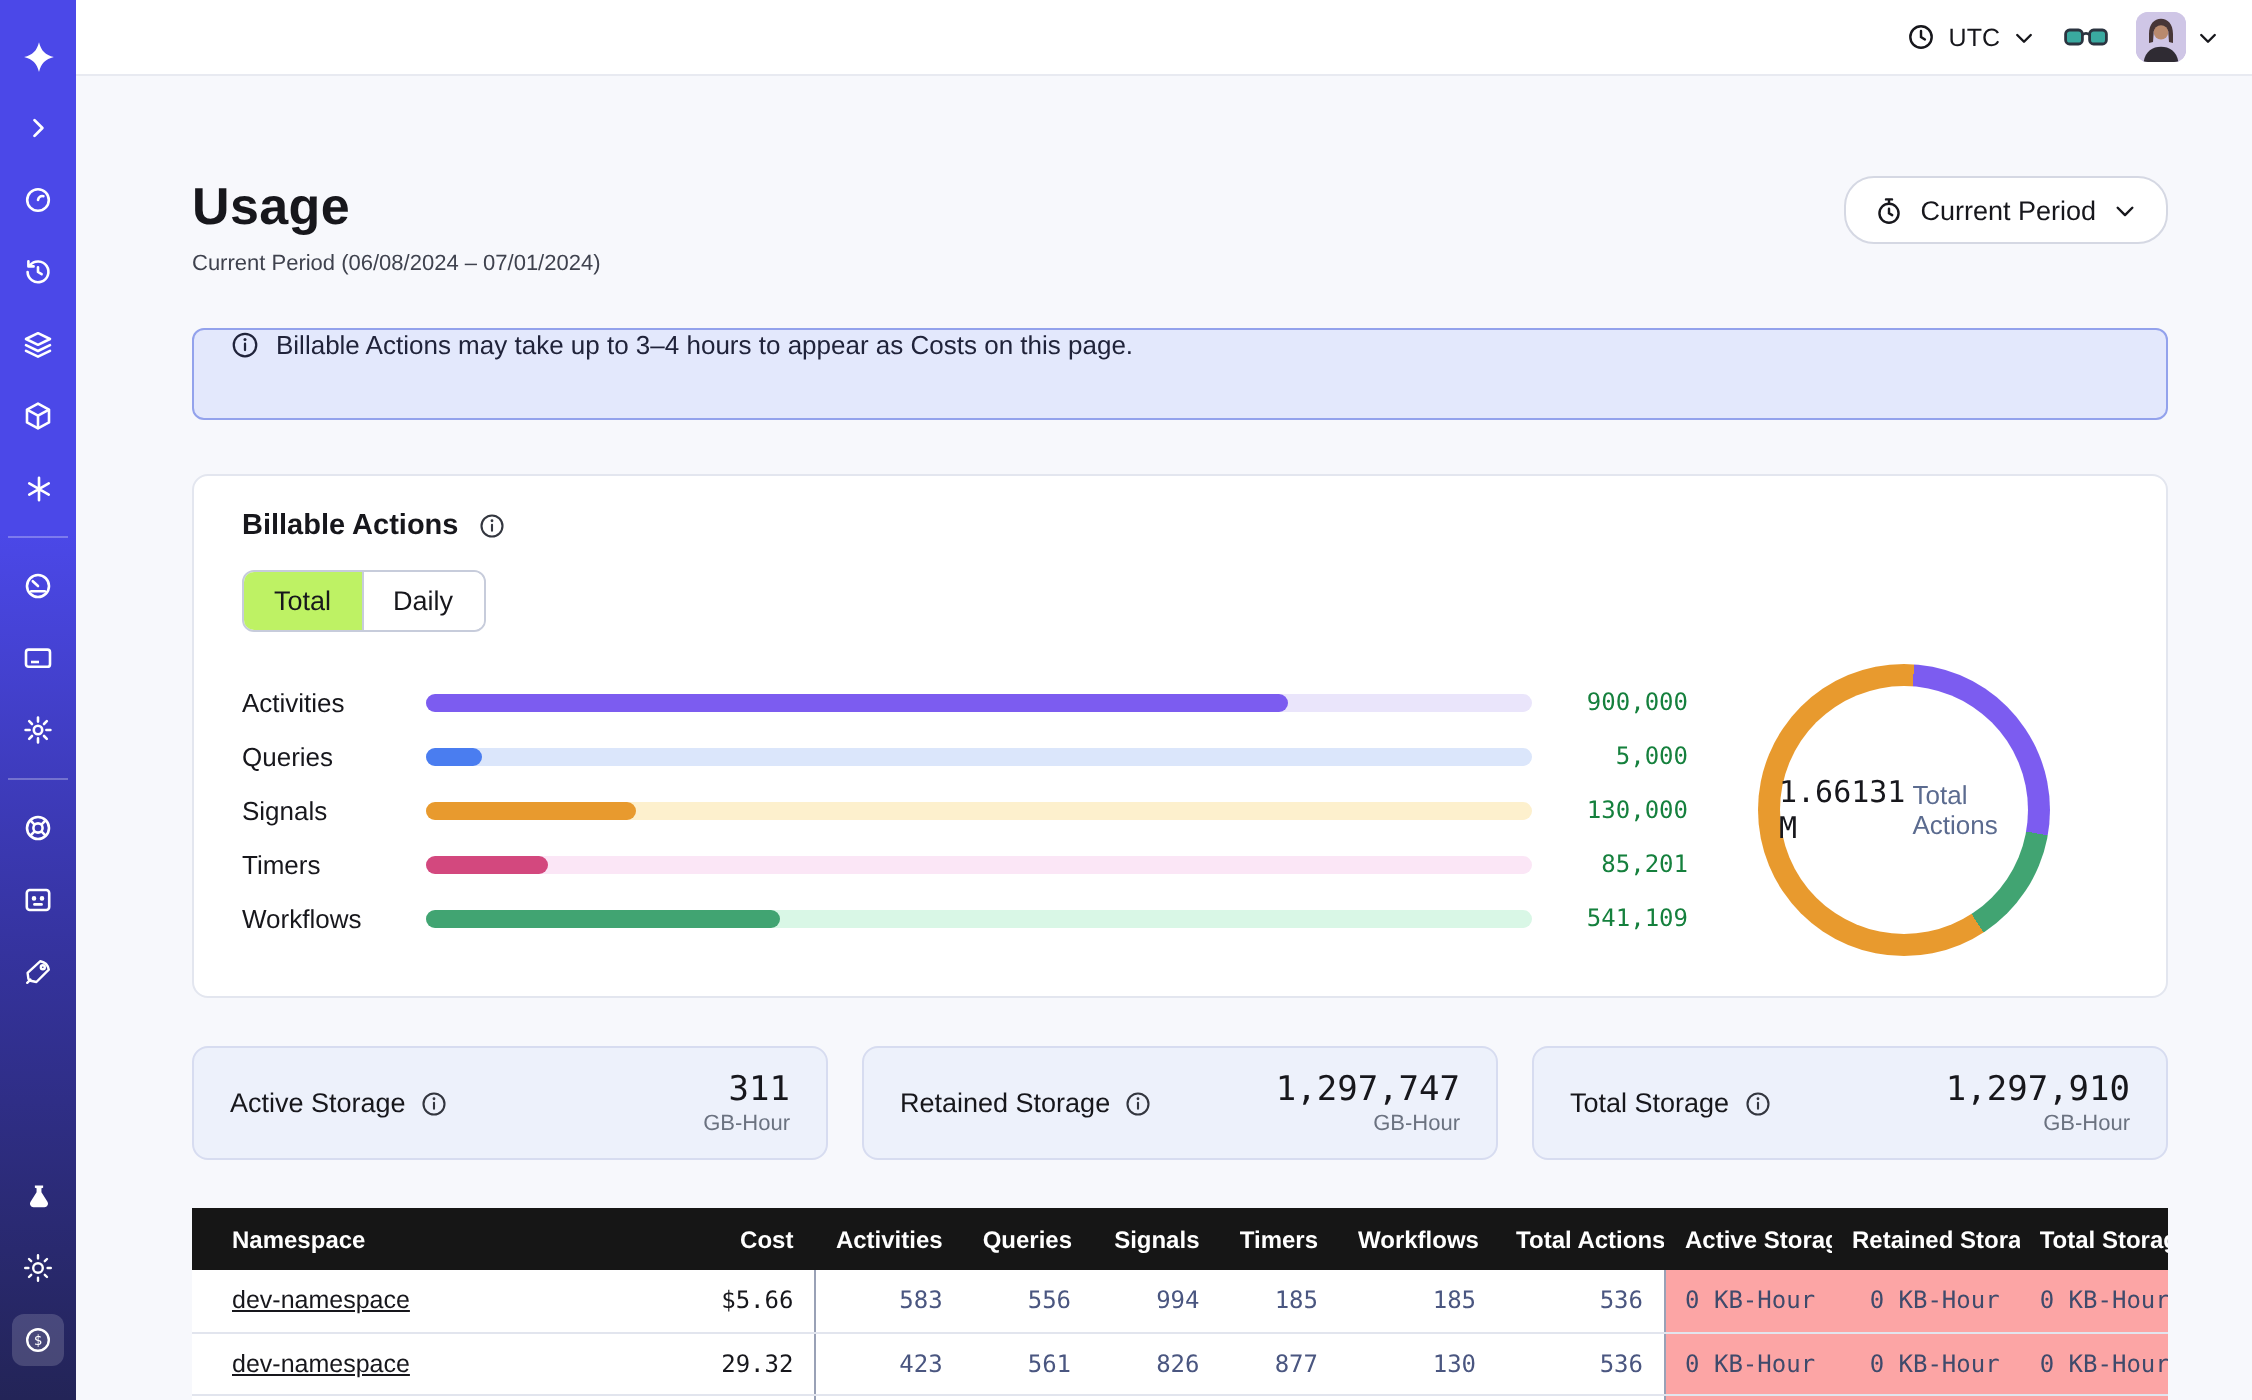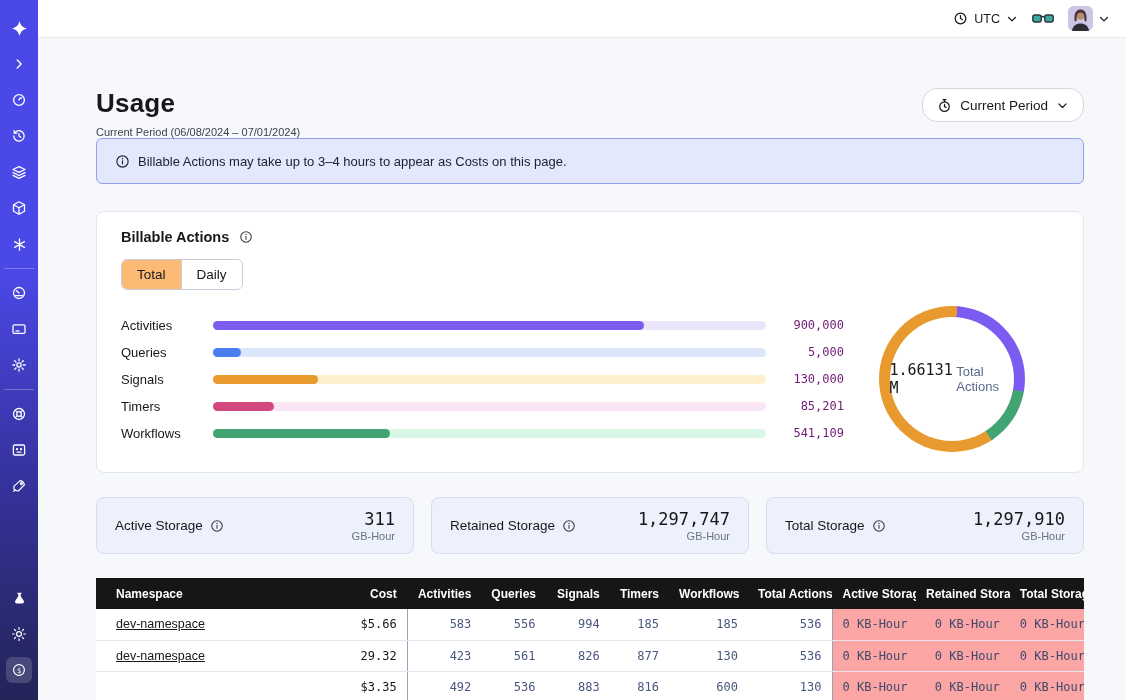--- a/index.html
+++ b/index.html
@@ -29,42 +29,42 @@
   #content { position:absolute; left:38px; top:38px; width:1088px; height:662px;
     padding:50px 42px 0 58px; }
 
   .title-row { display:flex; align-items:flex-start; justify-content:space-between; }
   h1 { font-size:26px; font-weight:600; letter-spacing:.2px; }
   .subtitle { font-size:11px; color:#3f424e; margin-top:7px; }
   .period-btn { background:#fff; border:1px solid #d5d8e3; border-radius:15px; height:34px;
     padding:0 14px; display:flex; align-items:center; gap:8px; font-size:13.5px; font-weight:400;
     cursor:pointer; color:#17171c; }
 
-  .banner { background:#e3e8fc; border:1px solid #93a2ec; border-radius:6px;
-    height:46px; display:flex; align-items:center; gap:8px; padding:0 18px; font-size:13px; color:#20233a; }
+  .banner { margin-top:26px; background:#e3e8fc; border:1px solid #93a2ec; border-radius:6px;
+    height:46px; display:flex; gap:8px; padding:0 18px; font-size:13px; color:#20233a; }
 
   
   .card { margin-top:27px; background:#fff; border:1px solid #e3e6ef; border-radius:8px;
     padding:17px 24px 20px; }
   .card-title { display:flex; align-items:center; gap:10px; font-size:14.5px; font-weight:600; }
   .seg { margin-top:14px; display:inline-flex; border:1px solid #c7ccdb; border-radius:6px;
     overflow:hidden; background:#fff; }
   .seg button { border:none; background:#fff; font-family:inherit; font-size:13.5px; padding:7px 15px;
     cursor:pointer; color:#17171c; }
-  .seg button.sel { background:#fdba74; }
+  .seg button.sel { background:#bef264; }
   .seg button + button { border-left:1px solid #c7ccdb; }
 
   .chart-flex { display:flex; align-items:center; margin-top:16px; }
   #bar-rows { flex:1; }
   .bar-row { display:flex; align-items:center; height:27px; }
   .bar-label { width:92px; font-size:13px; flex:none; }
   .bar-track { flex:1; height:9px; border-radius:5px; position:relative; }
   .bar-fill { position:absolute; left:0; top:0; height:9px; border-radius:5px; }
   .bar-value { width:78px; text-align:right; font-size:12px; flex:none;
-    font-family:"DejaVu Sans Mono", monospace; color:#701a75; }
+    font-family:"DejaVu Sans Mono", monospace; color:#15803d; }
   .donut-wrap { width:215px; flex:none; display:flex; justify-content:center; }
   .donut { width:146px; height:146px; border-radius:50%; position:relative; }
   .donut-hole { position:absolute; left:11px; top:11px; width:124px; height:124px;
     background:#fff; border-radius:50%; display:flex; flex-direction:row;
     align-items:center; justify-content:center; gap:3px; }
   .donut-val { font-family:"DejaVu Sans Mono", monospace; font-size:15px; color:#17171c; }
   .donut-lbl { font-size:13px; color:#5b6b8f; }
 
   
   .storage-row { display:flex; gap:17px; margin-top:24px; }

